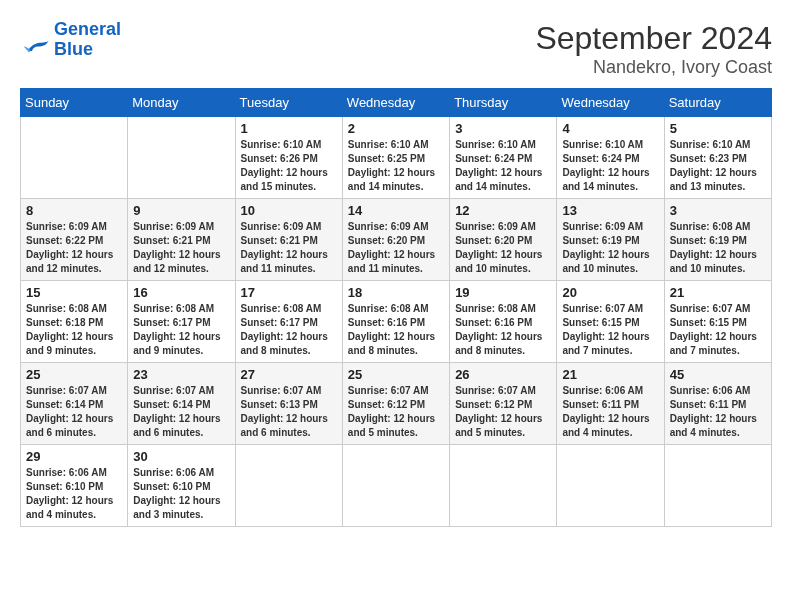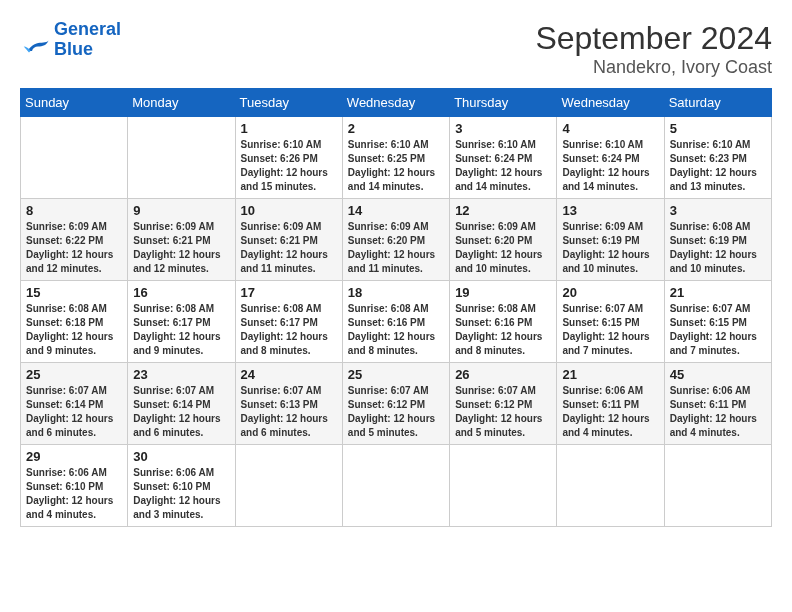--- a/index.html
+++ b/index.html
@@ -210,21 +210,21 @@
       <tr>
         <td>
           <span class="day-num">25</span>
           <div class="day-info">Sunrise: 6:07 AM<br>Sunset: 6:14 PM<br>Daylight: 12 hours and 6 minutes.</div>
         </td>
         <td>
           <span class="day-num">23</span>
           <div class="day-info">Sunrise: 6:07 AM<br>Sunset: 6:14 PM<br>Daylight: 12 hours and 6 minutes.</div>
         </td>
         <td>
-          <span class="day-num">24</span>
+          <span class="day-num">27</span>
           <div class="day-info">Sunrise: 6:07 AM<br>Sunset: 6:13 PM<br>Daylight: 12 hours and 6 minutes.</div>
         </td>
         <td>
           <span class="day-num">25</span>
           <div class="day-info">Sunrise: 6:07 AM<br>Sunset: 6:12 PM<br>Daylight: 12 hours and 5 minutes.</div>
         </td>
         <td>
           <span class="day-num">26</span>
           <div class="day-info">Sunrise: 6:07 AM<br>Sunset: 6:12 PM<br>Daylight: 12 hours and 5 minutes.</div>
         </td>

